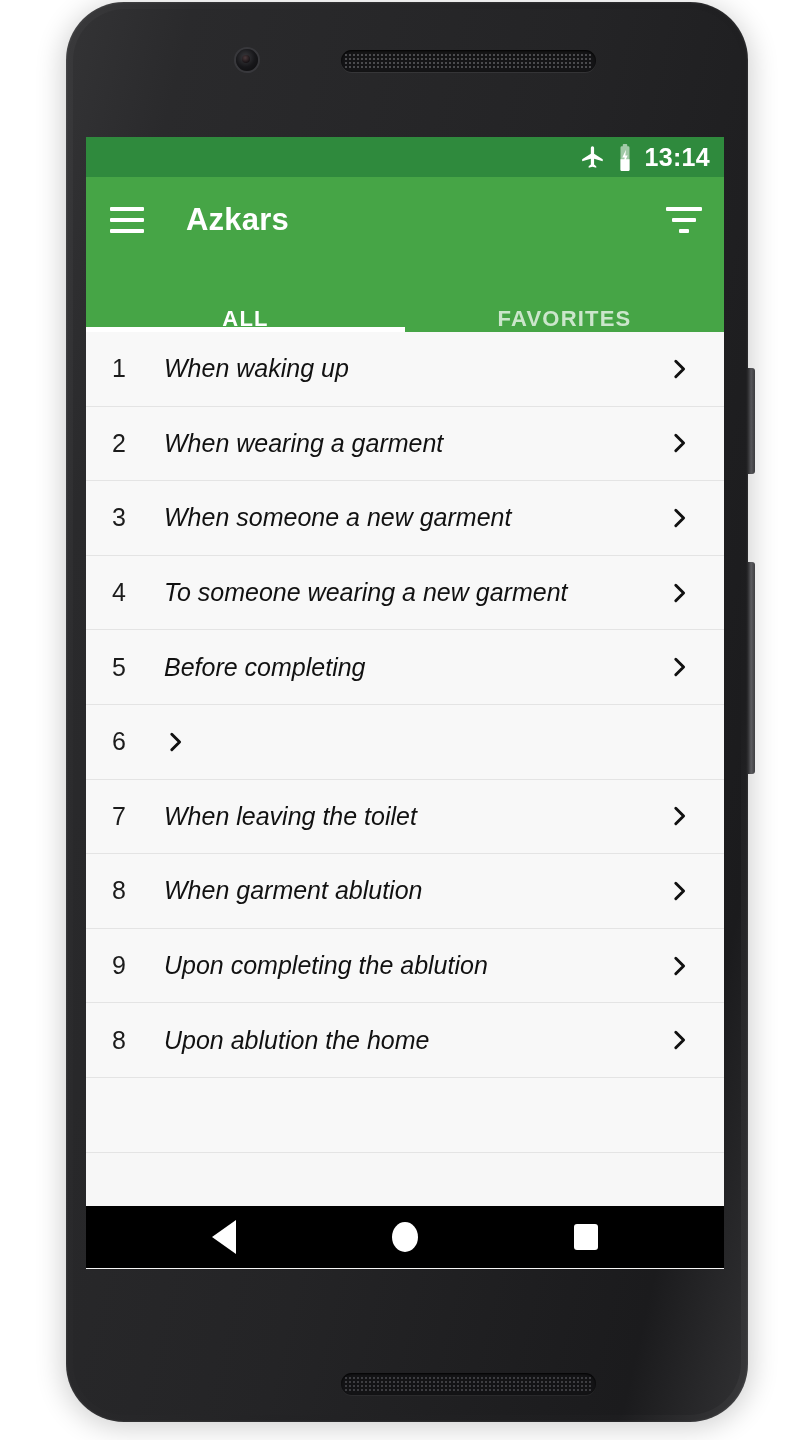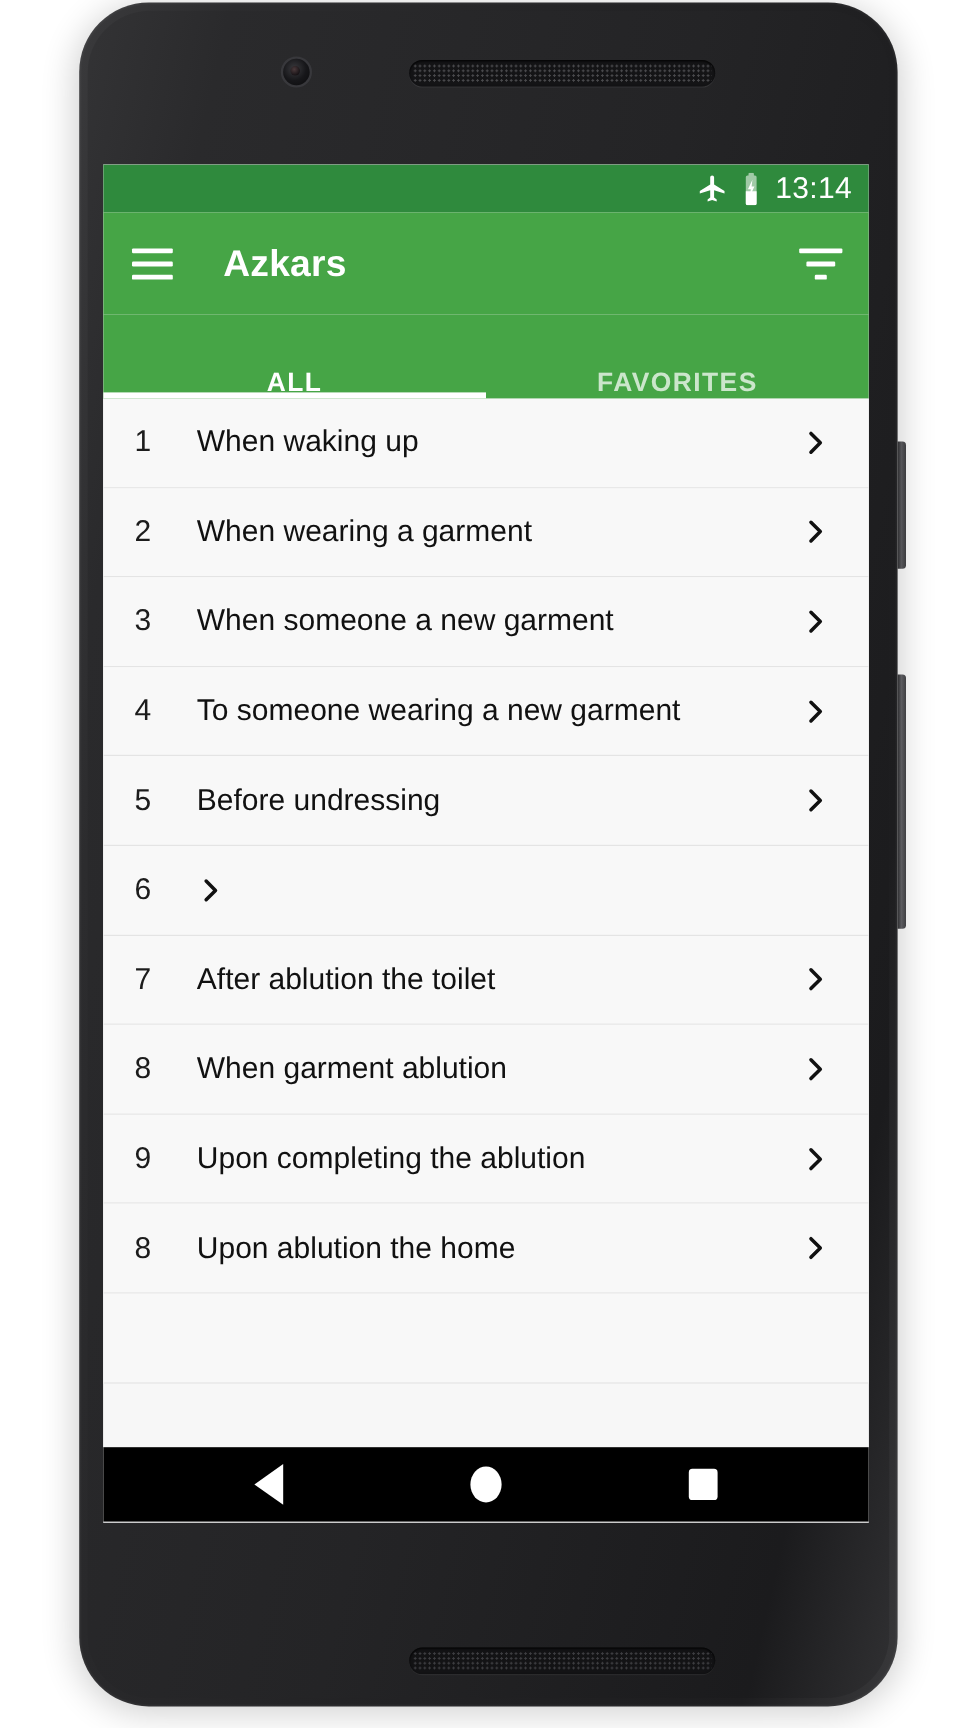--- a/index.html
+++ b/index.html
@@ -153,21 +153,21 @@
     align-items: center;
     justify-content: flex-end;
     padding-right: 14px;
     box-sizing: border-box;
     gap: 9px;
   }
   .status-icon { display: flex; align-items: center; }
   .status-time {
     color: #ffffff;
     font-size: 25px;
-    font-weight: normal;
+    font-weight: bold;
     letter-spacing: 0.3px;
     line-height: 1;
     margin-left: 1px;
   }
 
   
   .app-bar {
     height: 85px;
     background: #46a546;
     display: flex;
@@ -269,20 +269,21 @@
     font-size: 25px;
     text-align: left;
     flex-shrink: 0;
   }
   .row-label {
     flex: 1;
     color: #111111;
     font-size: 25px;
     white-space: nowrap;
     overflow: hidden;
+    font-style: italic;
   }
   .chevron {
     width: 22px;
     height: 22px;
     flex-shrink: 0;
     margin-right: 8px;
   }
 
   
   .nav-bar {
@@ -403,36 +404,36 @@
       <div class="list-row">
         <span class="row-num">4</span>
         <span class="row-label">To someone wearing a new garment</span>
         <svg class="chevron" viewBox="0 0 24 24">
             <path fill="none" stroke="#111" stroke-width="3.2" stroke-linecap="round" stroke-linejoin="round" d="M8.5 3.5 17 12l-8.5 8.5"></path>
           </svg>
       </div>
 
       <div class="list-row">
         <span class="row-num">5</span>
-        <span class="row-label">Before undressing</span>
+        <span class="row-label">Before completing</span>
         <svg class="chevron" viewBox="0 0 24 24">
             <path fill="none" stroke="#111" stroke-width="3.2" stroke-linecap="round" stroke-linejoin="round" d="M8.5 3.5 17 12l-8.5 8.5"></path>
           </svg>
       </div>
 
       <div class="list-row">
         <span class="row-num">6</span>
         <svg class="chevron" viewBox="0 0 24 24">
             <path fill="none" stroke="#111" stroke-width="3.2" stroke-linecap="round" stroke-linejoin="round" d="M8.5 3.5 17 12l-8.5 8.5"></path>
           </svg>
       </div>
 
       <div class="list-row">
         <span class="row-num">7</span>
-        <span class="row-label">After ablution the toilet</span>
+        <span class="row-label">When leaving the toilet</span>
         <svg class="chevron" viewBox="0 0 24 24">
             <path fill="none" stroke="#111" stroke-width="3.2" stroke-linecap="round" stroke-linejoin="round" d="M8.5 3.5 17 12l-8.5 8.5"></path>
           </svg>
       </div>
 
       <div class="list-row">
         <span class="row-num">8</span>
         <span class="row-label">When garment ablution</span>
         <svg class="chevron" viewBox="0 0 24 24">
             <path fill="none" stroke="#111" stroke-width="3.2" stroke-linecap="round" stroke-linejoin="round" d="M8.5 3.5 17 12l-8.5 8.5"></path>

